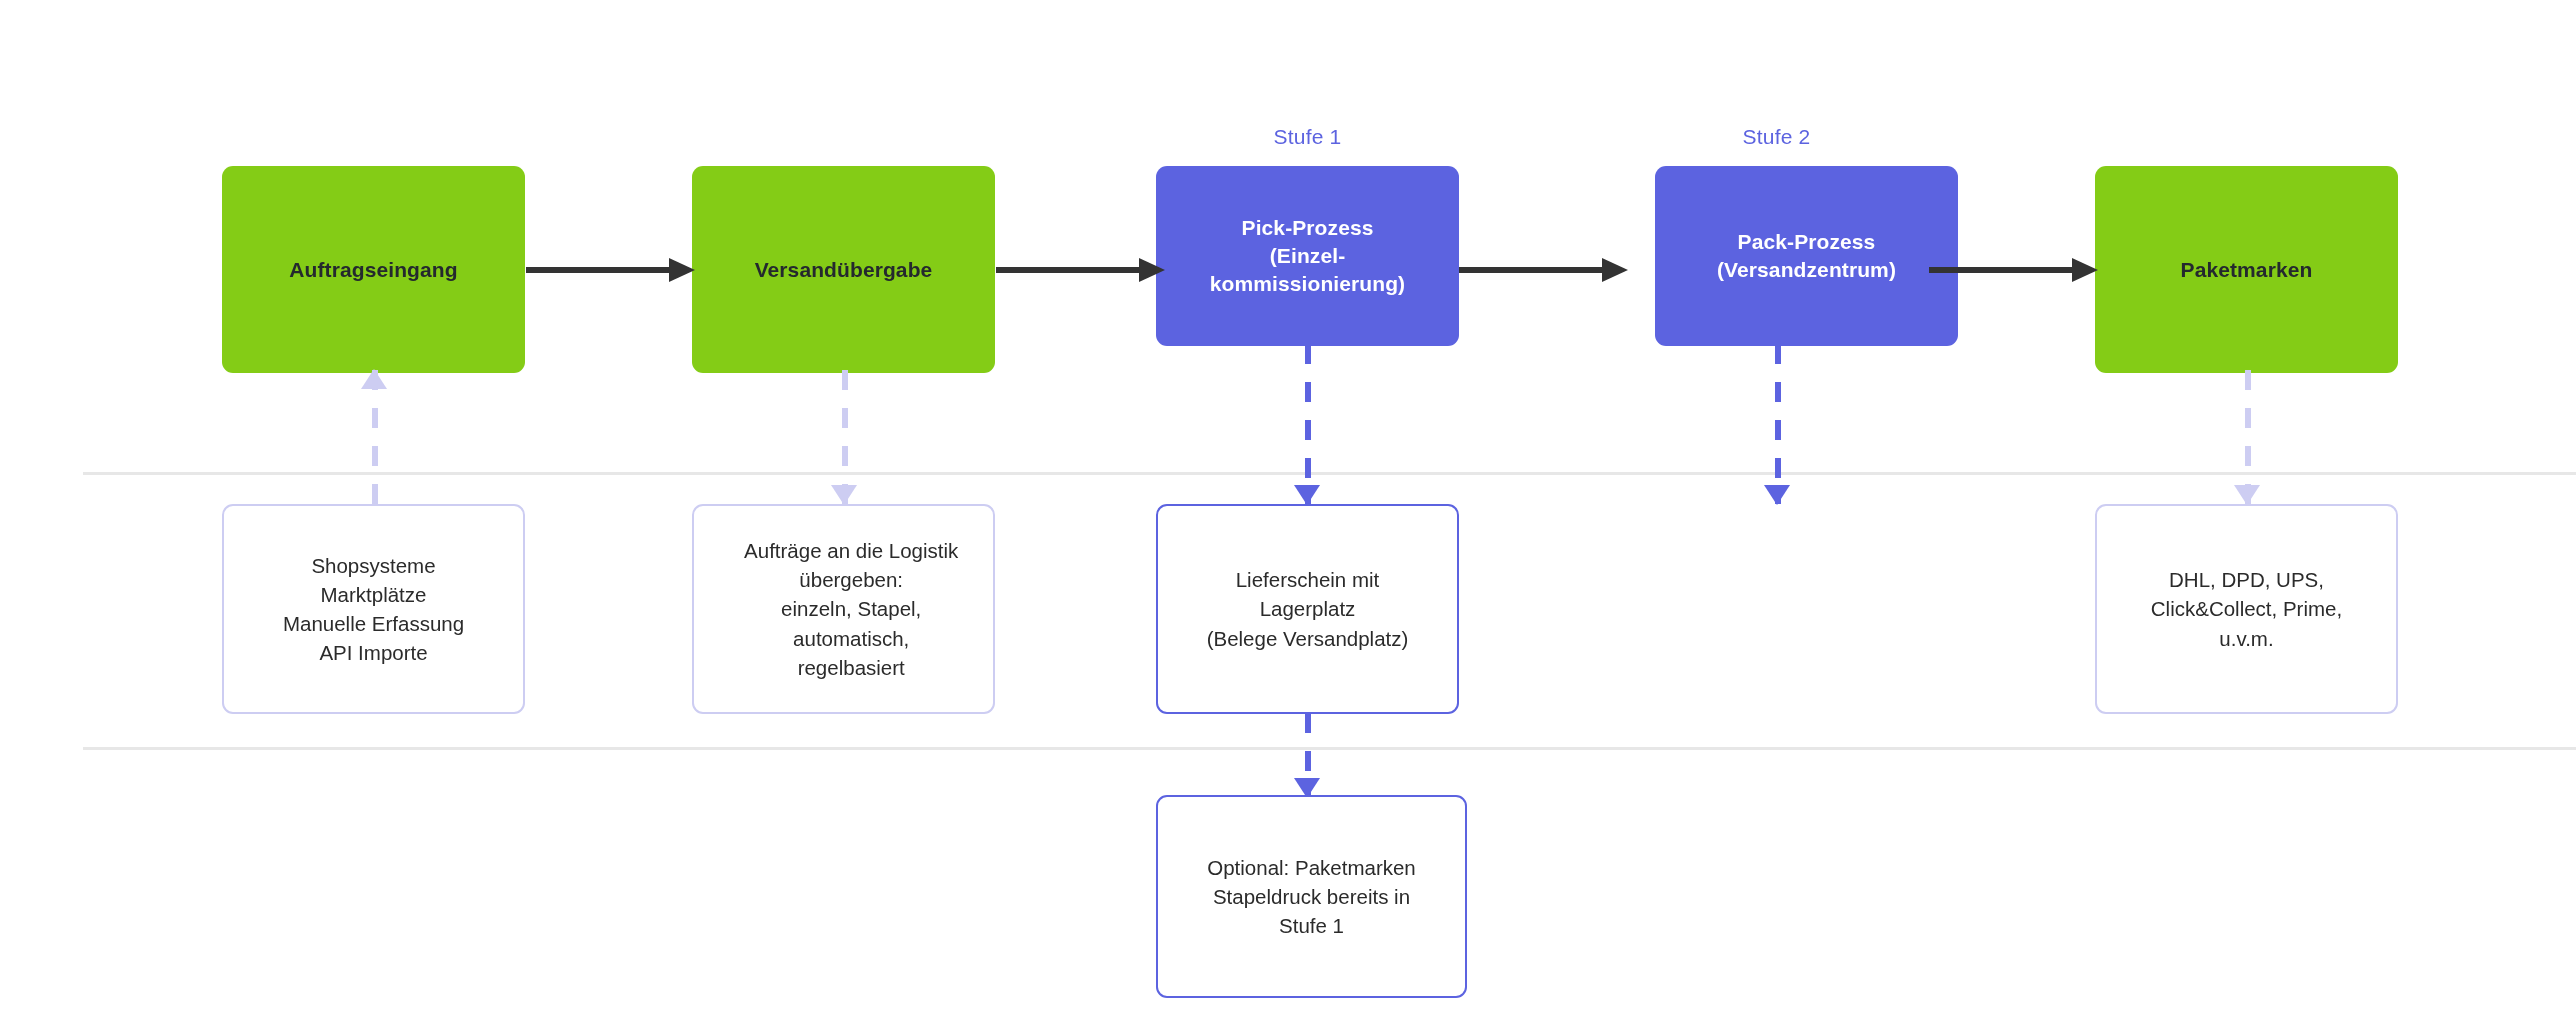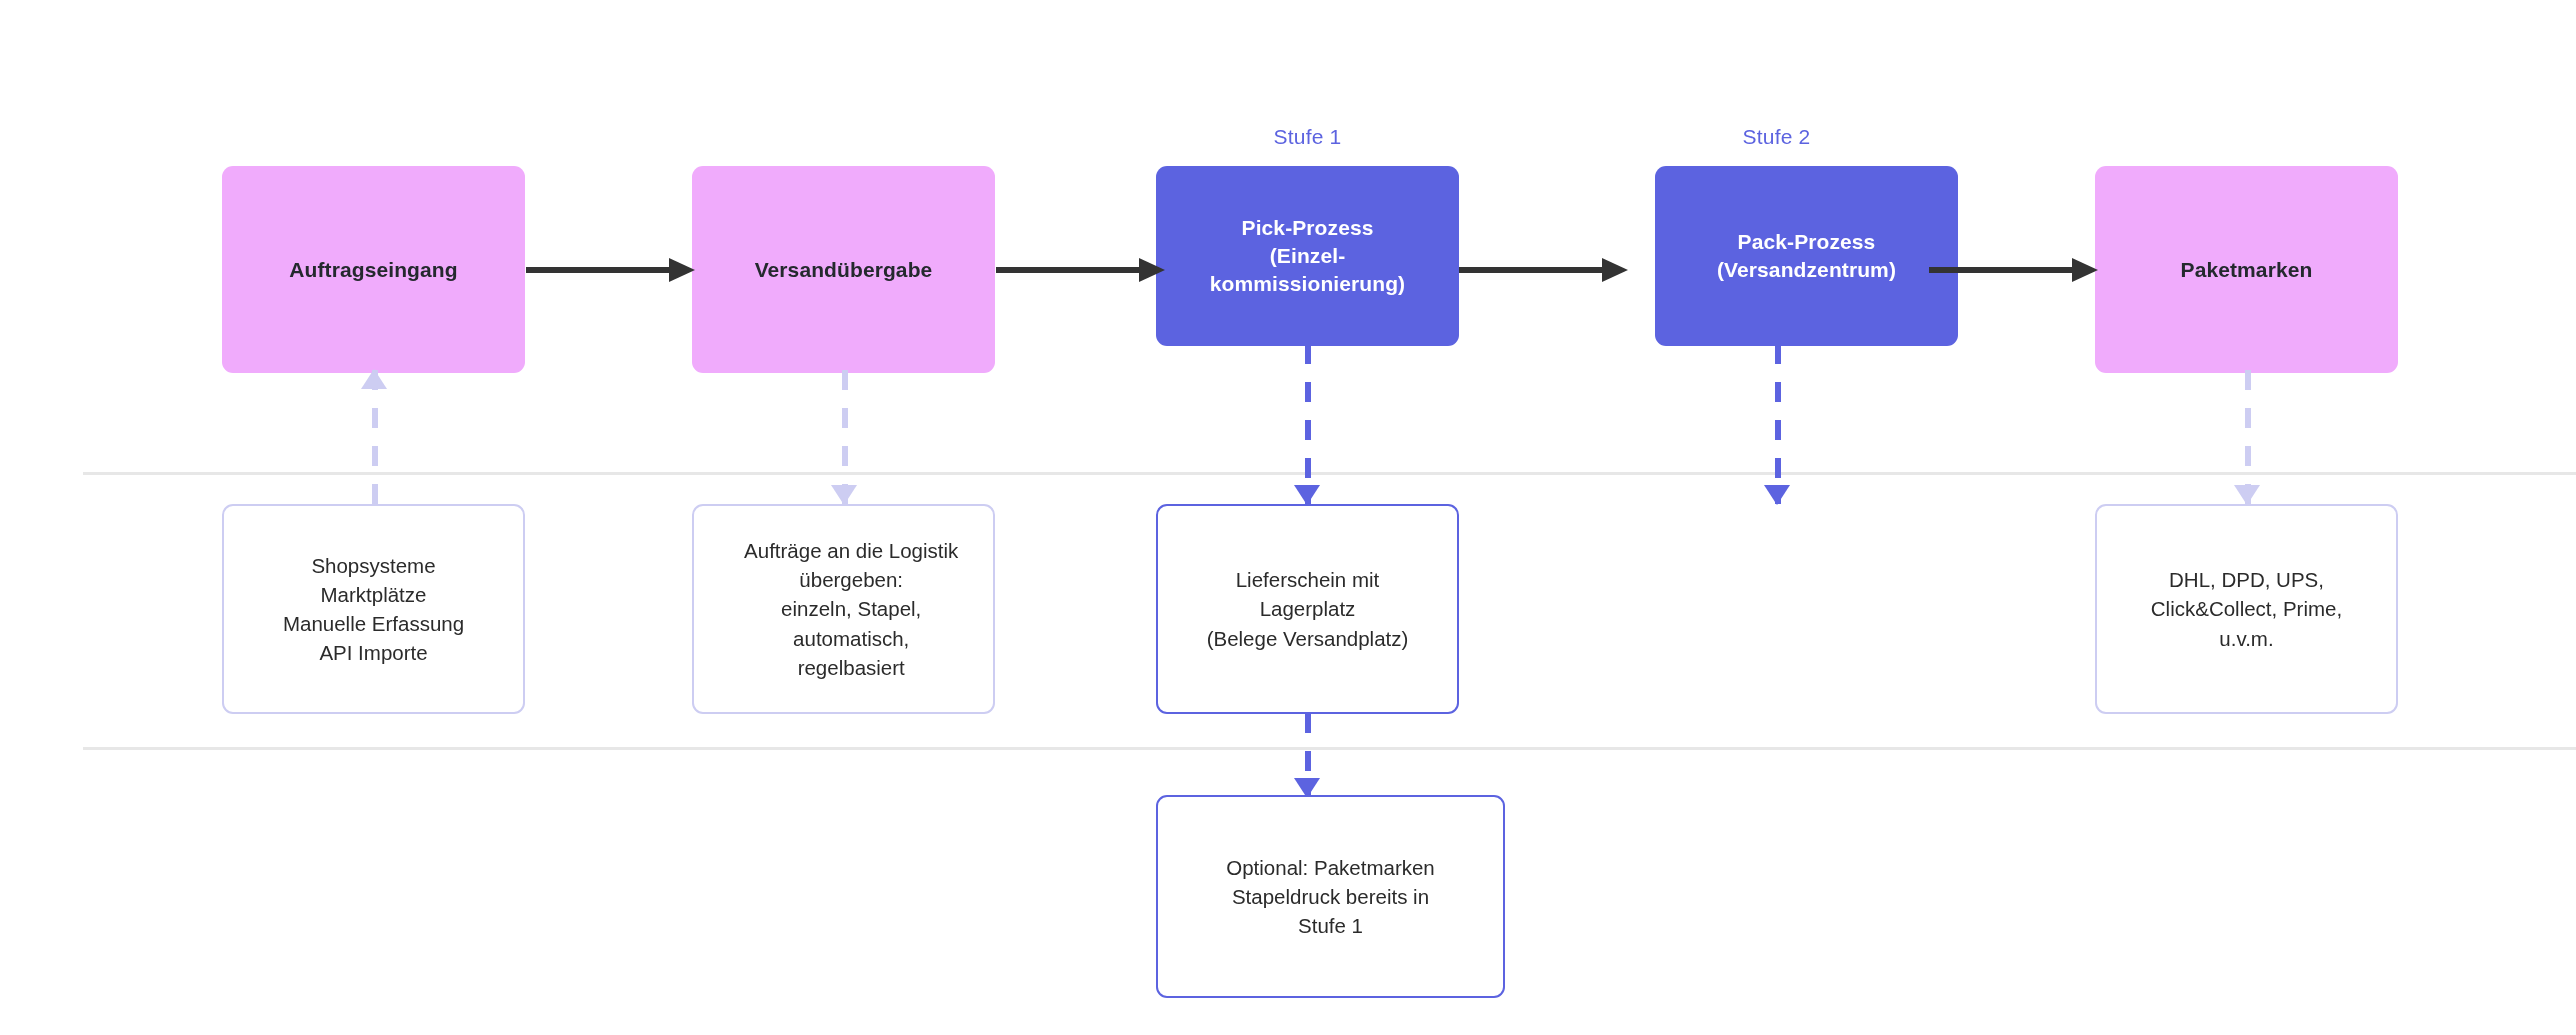--- a/index.html
+++ b/index.html
@@ -42,21 +42,21 @@
     padding: 6.3px 11px;
   }
   .proc-box .proc-label {
     font-size: 21px;
     font-weight: bold;
     line-height: 1.32;
     letter-spacing: 0.1px;
     white-space: pre-line;
   }
   .proc-box.light {
-    background: #f0abfc;
+    background: #84cc16;
   }
   .proc-box.light .proc-label { color: #24292e; }
   .proc-box.strong {
     background: #5c63e0;
     top: 166px;
     height: 180px;
   }
   .proc-box.strong .proc-label { color: #ffffff; }
 
   
@@ -153,21 +153,21 @@
     font-size: 20.5px;
     line-height: 1.42;
     color: #2b2b2b;
     white-space: pre-line;
   }
 
   
   #optional-box {
     position: absolute;
     top: 795px;
-    width: 349px;
+    width: 311px;
     height: 203px;
     background: #ffffff;
     border-radius: 11px;
     border: 2.4px solid #5c63e0;
     box-sizing: border-box;
     display: flex;
     align-items: center;
     justify-content: center;
     text-align: center;
     padding: 6.3px 12.6px;

